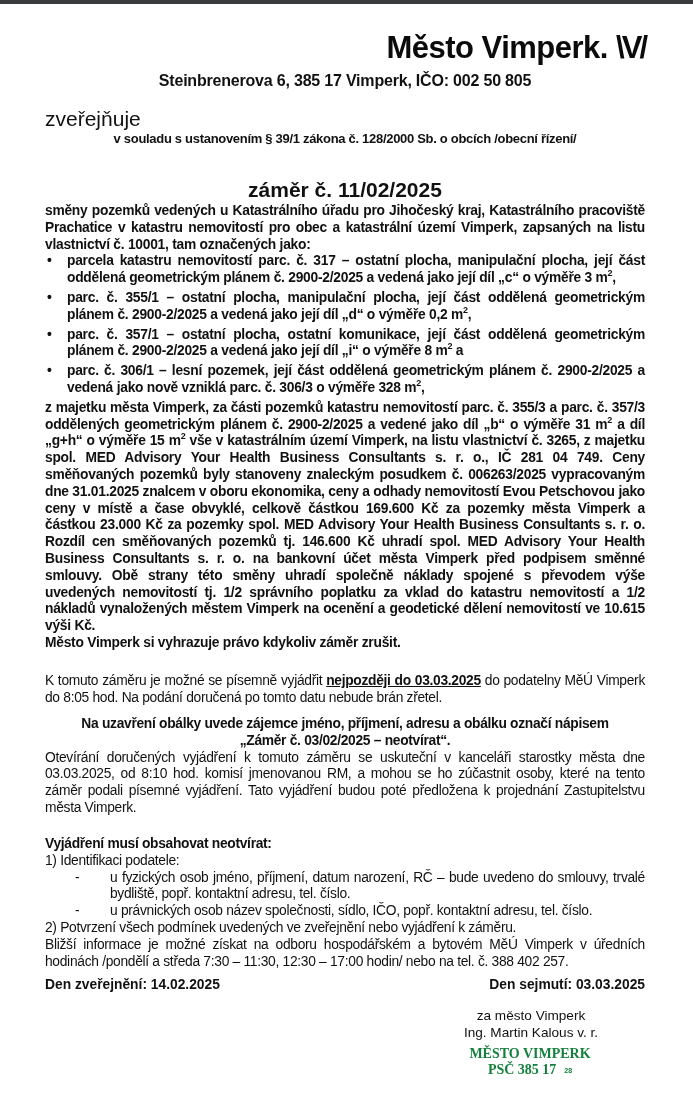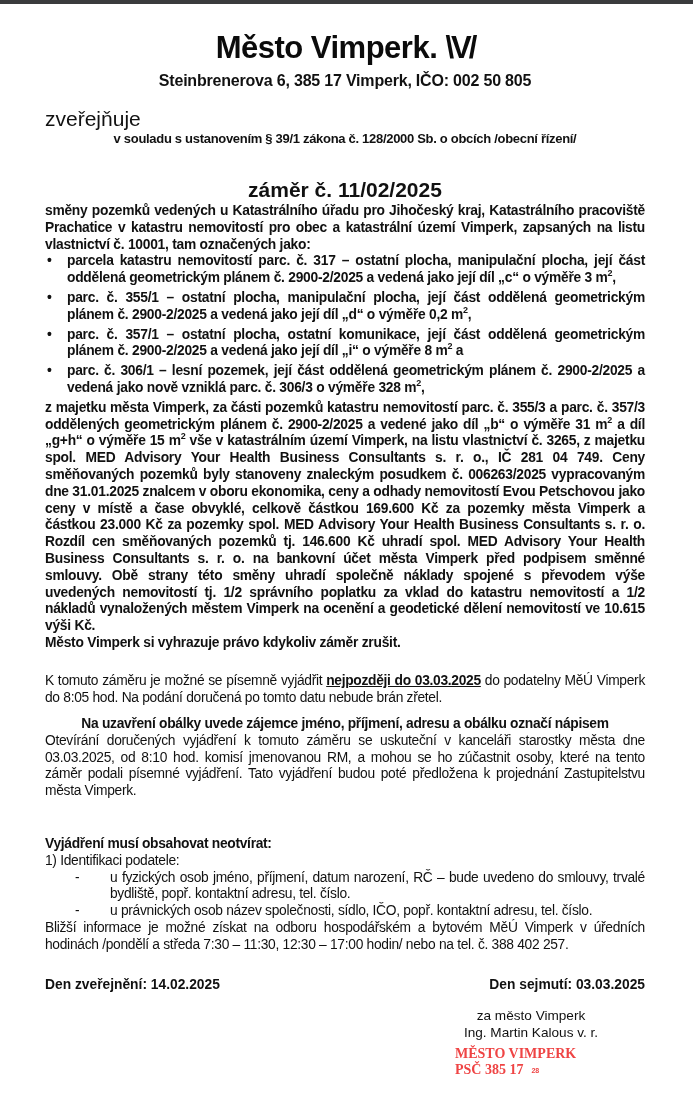--- a/index.html
+++ b/index.html
@@ -1,41 +1,41 @@
 <!DOCTYPE html>
 <html><head>
 <meta charset="utf-8">
 <style>
   html, body { margin:0; padding:0; }
   body { width:693px; height:1100px; background:#ffffff; position:relative; overflow:hidden;
          font-family:"Liberation Sans", sans-serif; color:#111; }
   .topbar { position:absolute; left:0; top:0; width:693px; height:4px; background:#3a3b3d; }
   .page { position:absolute; left:45px; top:0; width:600px; }
-  .logo { position:absolute; left:0; width:600px; top:30px; text-align:center; font-size:31px; font-weight:bold; letter-spacing:-0.5px; color:#0b0b0b; }
+  .logo { position:absolute; left:0; width:600px; top:30px; text-align:right; font-size:31px; font-weight:bold; letter-spacing:-0.5px; color:#0b0b0b; }
   .logo .mark { font-weight:bold; letter-spacing:-3px; }
   .addr { position:absolute; top:72px; width:600px; text-align:center; font-size:16px; font-weight:bold; letter-spacing:-0.2px; }
   .publ { position:absolute; top:107px; width:600px; text-align:left; font-size:21px; font-weight:normal; }
   .basis { position:absolute; top:131px; width:600px; text-align:center; font-size:13px; font-weight:bold; line-height:16px; letter-spacing:-0.3px; }
   .title { position:absolute; top:178px; width:600px; text-align:center; font-size:21px; font-weight:bold; }
   .body-bold { position:absolute; top:203px; left:0; width:600px; font-size:13.8px; font-weight:bold; line-height:16.8px; text-align:justify; letter-spacing:-0.25px; }
   .body-bold p { margin:0; }
   ul.parcels { margin:0; padding:0; list-style:none; }
   ul.parcels li { position:relative; padding-left:22px; margin-bottom:3px; }
   ul.parcels li .bullet { position:absolute; left:2px; top:0; }
   sup { font-size:9px; line-height:0; }
   .normal { position:absolute; left:0; width:600px; font-size:13.8px; line-height:16.8px; text-align:justify; letter-spacing:-0.3px; }
   .normal p { margin:0; }
   .u { text-decoration:underline; font-weight:bold; }
   .center-b { text-align:center; font-weight:bold; }
   .req-head { font-weight:bold; }
   .dash { display:block; position:relative; padding-left:65px; }
   .dash .d { position:absolute; left:30px; }
   .dates { position:absolute; top:977px; left:0; width:600px; font-size:13.8px; font-weight:bold; display:flex; justify-content:space-between; }
   .sign { position:absolute; top:1007px; left:456px; width:150px; text-align:center; font-size:13.6px; line-height:17px; }
-  .stamp { position:absolute; top:1046px; left:455px; width:150px; text-align:left; font-family:"Liberation Serif", serif; font-weight:bold; color:#ef4444; font-size:14px; line-height:16px; }
+  .stamp { position:absolute; top:1046px; left:455px; width:150px; text-align:center; font-family:"Liberation Serif", serif; font-weight:bold; color:#15803d; font-size:14px; line-height:16px; }
   .stamp .num { font-size:7px; margin-left:8px; font-family:"Liberation Sans", sans-serif; vertical-align:middle; }
 </style>
 </head>
 <body>
 
 <div class="topbar"></div>
 
 <div class="page">
   <div class="logo">
     <span>Město Vimperk.</span>
@@ -61,28 +61,30 @@
     <p><span>z majetku města Vimperk, za části pozemků katastru nemovitostí parc. č. 355/3 a parc. č. 357/3 oddělených geometrickým plánem č. 2900-2/2025 a vedené jako díl „b“ o výměře 31 m</span><sup>2</sup><span> a díl „g+h“ o výměře 15 m</span><sup>2</sup><span> vše v katastrálním území Vimperk, na listu vlastnictví č. 3265, z majetku spol. MED Advisory Your Health Business Consultants s. r. o., IČ 281 04 749. Ceny směňovaných pozemků byly stanoveny znaleckým posudkem č. 006263/2025 vypracovaným dne 31.01.2025 znalcem v oboru ekonomika, ceny a odhady nemovitostí Evou Petschovou jako ceny v místě a čase obvyklé, celkově částkou 169.600 Kč za pozemky města Vimperk a částkou 23.000 Kč za pozemky spol. MED Advisory Your Health Business Consultants s. r. o. Rozdíl cen směňovaných pozemků tj. 146.600 Kč uhradí spol. MED Advisory Your Health Business Consultants s. r. o. na bankovní účet města Vimperk před podpisem směnné smlouvy. Obě strany této směny uhradí společně náklady spojené s převodem výše uvedených nemovitostí tj. 1/2 správního poplatku za vklad do katastru nemovitostí a 1/2 nákladů vynaložených městem Vimperk na ocenění a geodetické dělení nemovitostí ve 10.615 výši Kč.</span></p>
     <p>Město Vimperk si vyhrazuje právo kdykoliv záměr zrušit.</p>
   </div>
 
   <div class="normal" style="top:673px;">
     <p><span>K tomuto záměru je možné se písemně vyjádřit </span><span class="u">nejpozději do 03.03.2025</span><span> do podatelny MěÚ Vimperk do 8:05 hod. Na podání doručená po tomto datu nebude brán zřetel.</span></p>
   </div>
 
   <div class="normal" style="top:716px;">
     <p class="center-b">Na uzavření obálky uvede zájemce jméno, příjmení, adresu a obálku označí nápisem</p>
+    <p class="center-b">„Záměr č. 03/02/2025 – neotvírat“.</p>
     <p>Otevírání doručených vyjádření k tomuto záměru se uskuteční v kanceláři starostky města dne 03.03.2025, od 8:10 hod. komisí jmenovanou RM, a mohou se ho zúčastnit osoby, které na tento záměr podali písemné vyjádření. Tato vyjádření budou poté předložena k projednání Zastupitelstvu města Vimperk.</p>
   </div>
 
   <div class="normal" style="top:836px;">
     <p class="req-head">Vyjádření musí obsahovat neotvírat:</p>
     <p>1) Identifikaci podatele:</p>
     <p class="dash"><span class="d">-</span><span>u fyzických osob jméno, příjmení, datum narození, RČ – bude uvedeno do smlouvy, trvalé bydliště, popř. kontaktní adresu, tel. číslo.</span></p>
     <p class="dash"><span class="d">-</span><span>u právnických osob název společnosti, sídlo, IČO, popř. kontaktní adresu, tel. číslo.</span></p>
+    <p>2)  Potvrzení všech podmínek uvedených ve zveřejnění nebo vyjádření k záměru.</p>
     <p>Bližší informace je možné získat na odboru hospodářském a bytovém MěÚ Vimperk v úředních hodinách /pondělí a středa 7:30 – 11:30, 12:30 – 17:00 hodin/ nebo na tel. č. 388 402 257.</p>
   </div>
 
   <div class="dates">
     <span>Den zveřejnění: 14.02.2025</span>
     <span>Den sejmutí: 03.03.2025</span>
   </div>
 </div>
 
 <div class="sign">

